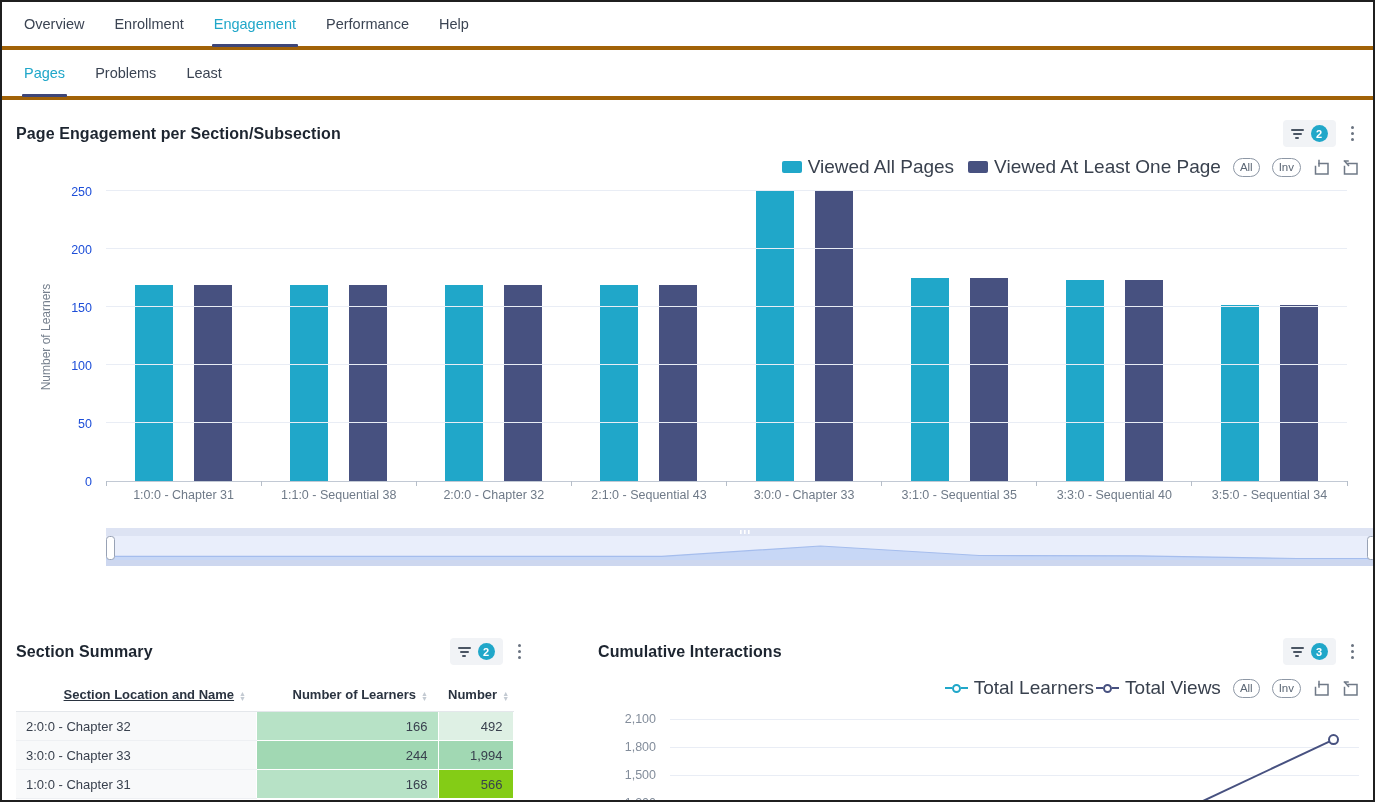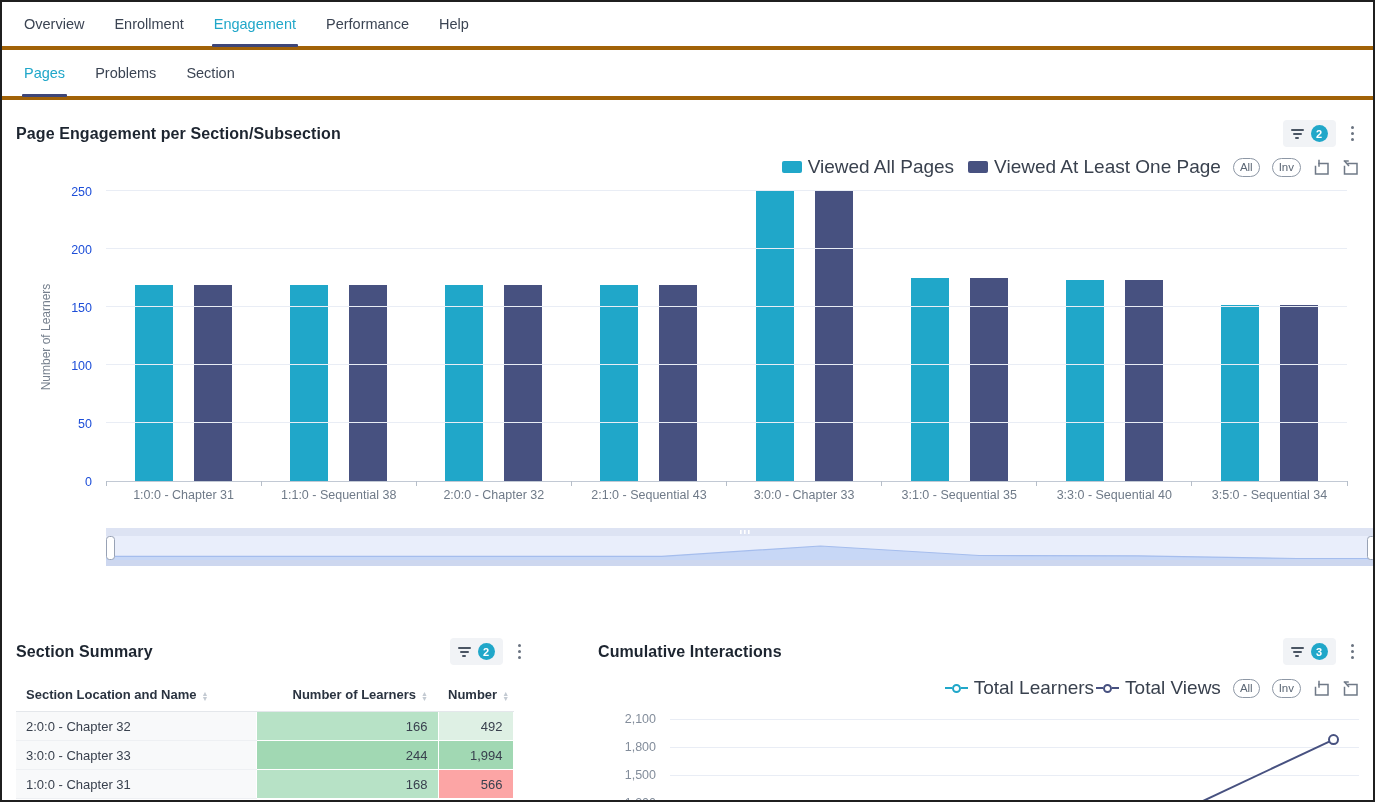--- a/index.html
+++ b/index.html
@@ -59,21 +59,21 @@
   .minimap { margin:20px 12px 0 90px; height:38px; cursor:ew-resize; }
 
   
   .bottom-row { display:flex; margin-top:68px; }
   .left-card { width:540px; flex:none; }
   .right-card { flex:1; margin-left:42px; }
 
   
   table.summary { border-collapse:collapse; margin-top:16px; width:497px; table-layout:fixed; }
   table.summary th { font-size:13px; font-weight:700; color:#2a3340; padding:6px 10px 9px 10px; border-bottom:1px solid #e4e7eb; white-space:nowrap; cursor:pointer; }
-  th.col-section { width:240px; text-align:left; }
+  th.col-section { width:240px; text-align:right;text-decoration:underline; }
   th.col-num { width:182px; text-align:right; }
   th.col-views { width:75px; text-align:right; }
   .sorter { display:inline-flex; flex-direction:column; vertical-align:middle; margin-left:5px; line-height:0; }
   .sorter i { font-style:normal; font-size:7px; color:#c3cad2; line-height:5px; }
   table.summary td { font-size:13px; color:#39414e; padding:6px 10px; height:29px; }
   td.c-section { background:#f8f9fa; border-bottom:1px solid #eef0f3; }
   td.c-num { text-align:right; border:1px solid #fff; }
 
   
   .cum-chart { position:relative; margin-top:10px; height:118px; }
@@ -90,21 +90,21 @@
   <nav class="tabrow main" id="main-tabs">
       <div class="tab">Overview</div>
       <div class="tab">Enrollment</div>
       <div class="tab active">Engagement</div>
       <div class="tab">Performance</div>
       <div class="tab">Help</div>
     </nav>
   <nav class="tabrow sub" id="sub-tabs">
       <div class="tab active">Pages</div>
       <div class="tab">Problems</div>
-      <div class="tab">Section</div>
+      <div class="tab">Least</div>
     </nav>
 
   <section class="card" style="padding-top:20px;">
     <div class="card-head">
       <div class="card-title">Page Engagement per Section/Subsection</div>
       <div class="head-tools">
         <div class="filter-chip">
           <span class="funnel">
               <i></i>
               <i></i>
@@ -281,21 +281,21 @@
               <td class="c-num" style="background: rgb(222, 240, 228);">492</td>
             </tr>
             <tr>
               <td class="c-section">3:0:0 - Chapter 33</td>
               <td class="c-num" style="background: rgb(161, 216, 179);">244</td>
               <td class="c-num" style="background: rgb(161, 216, 179);">1,994</td>
             </tr>
             <tr>
               <td class="c-section">1:0:0 - Chapter 31</td>
               <td class="c-num" style="background: rgb(183, 226, 198);">168</td>
-              <td class="c-num" style="background: #fca5a5;">566</td>
+              <td class="c-num" style="background: #84cc16;">566</td>
             </tr>
           </tbody>
       </table>
     </section>
 
     <section class="card right-card">
       <div class="card-head">
         <div class="card-title">Cumulative Interactions</div>
         <div class="head-tools">
           <div class="filter-chip">

